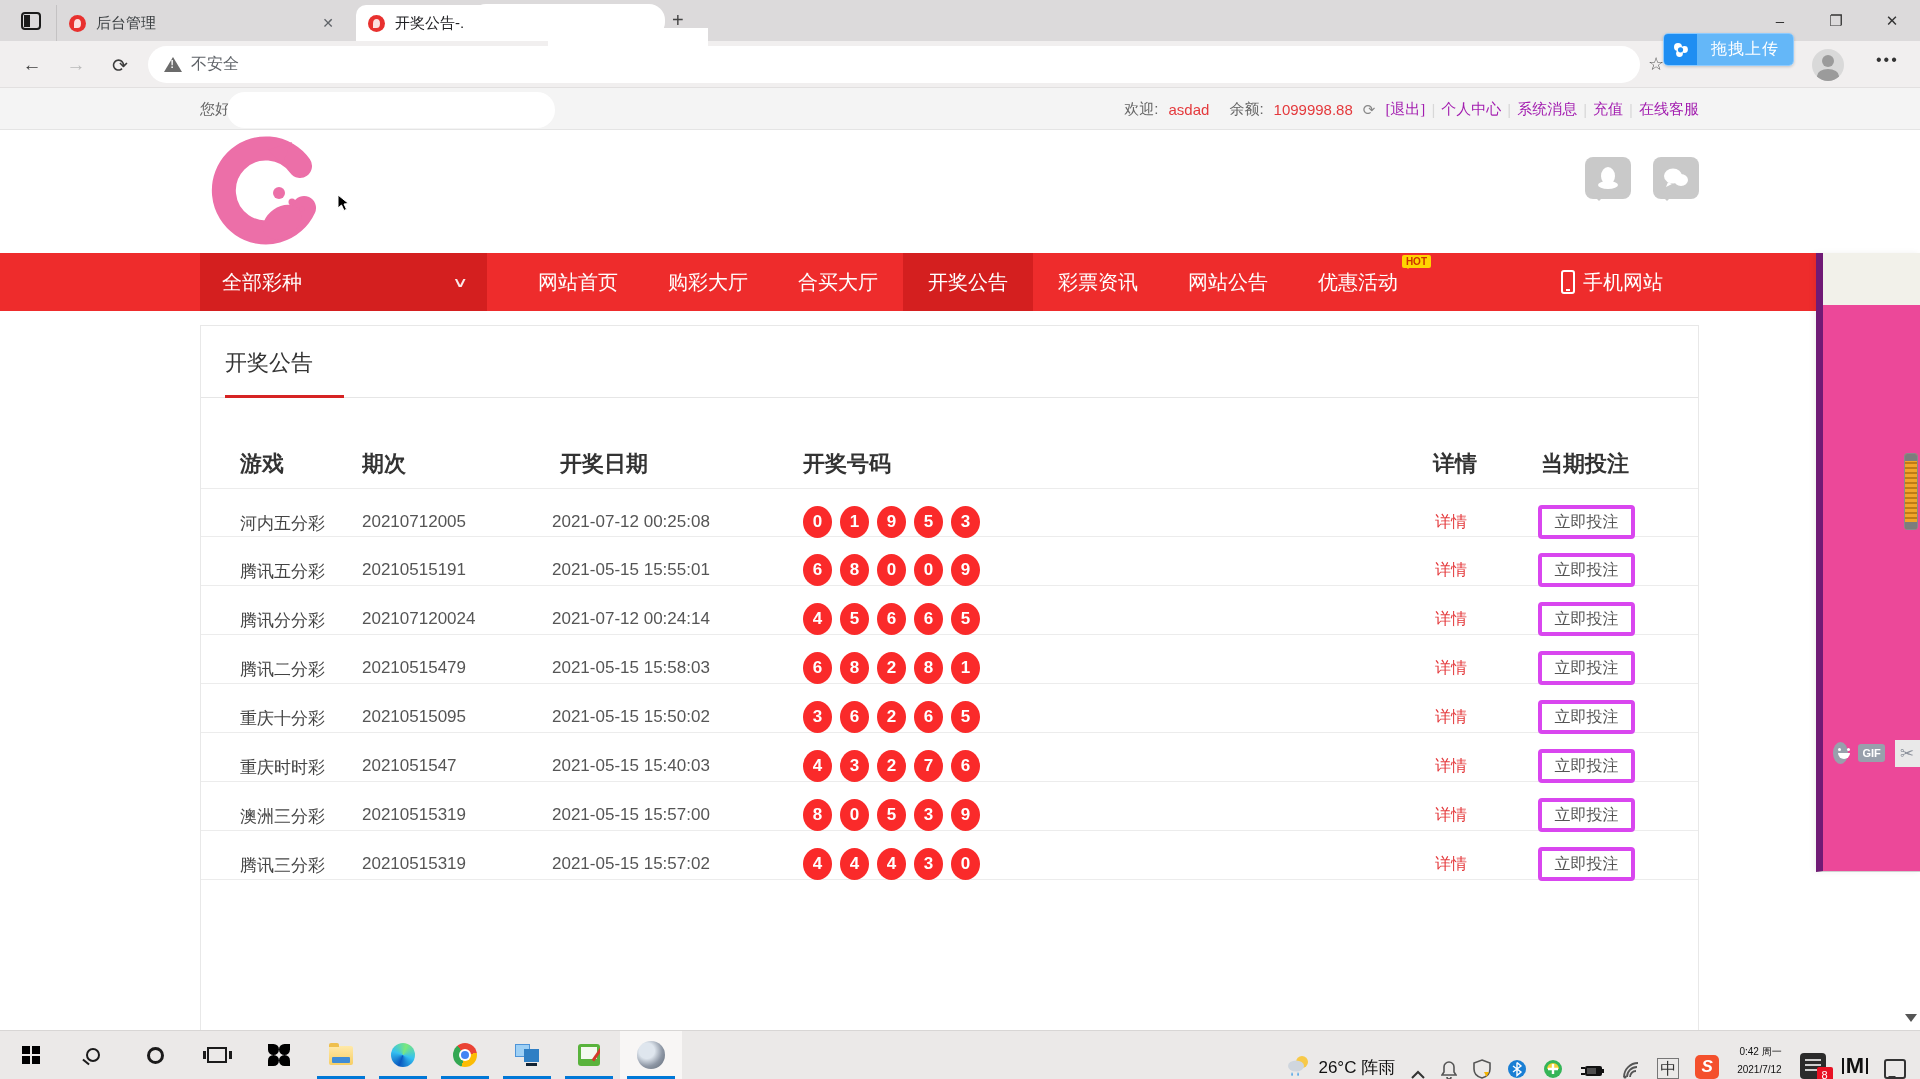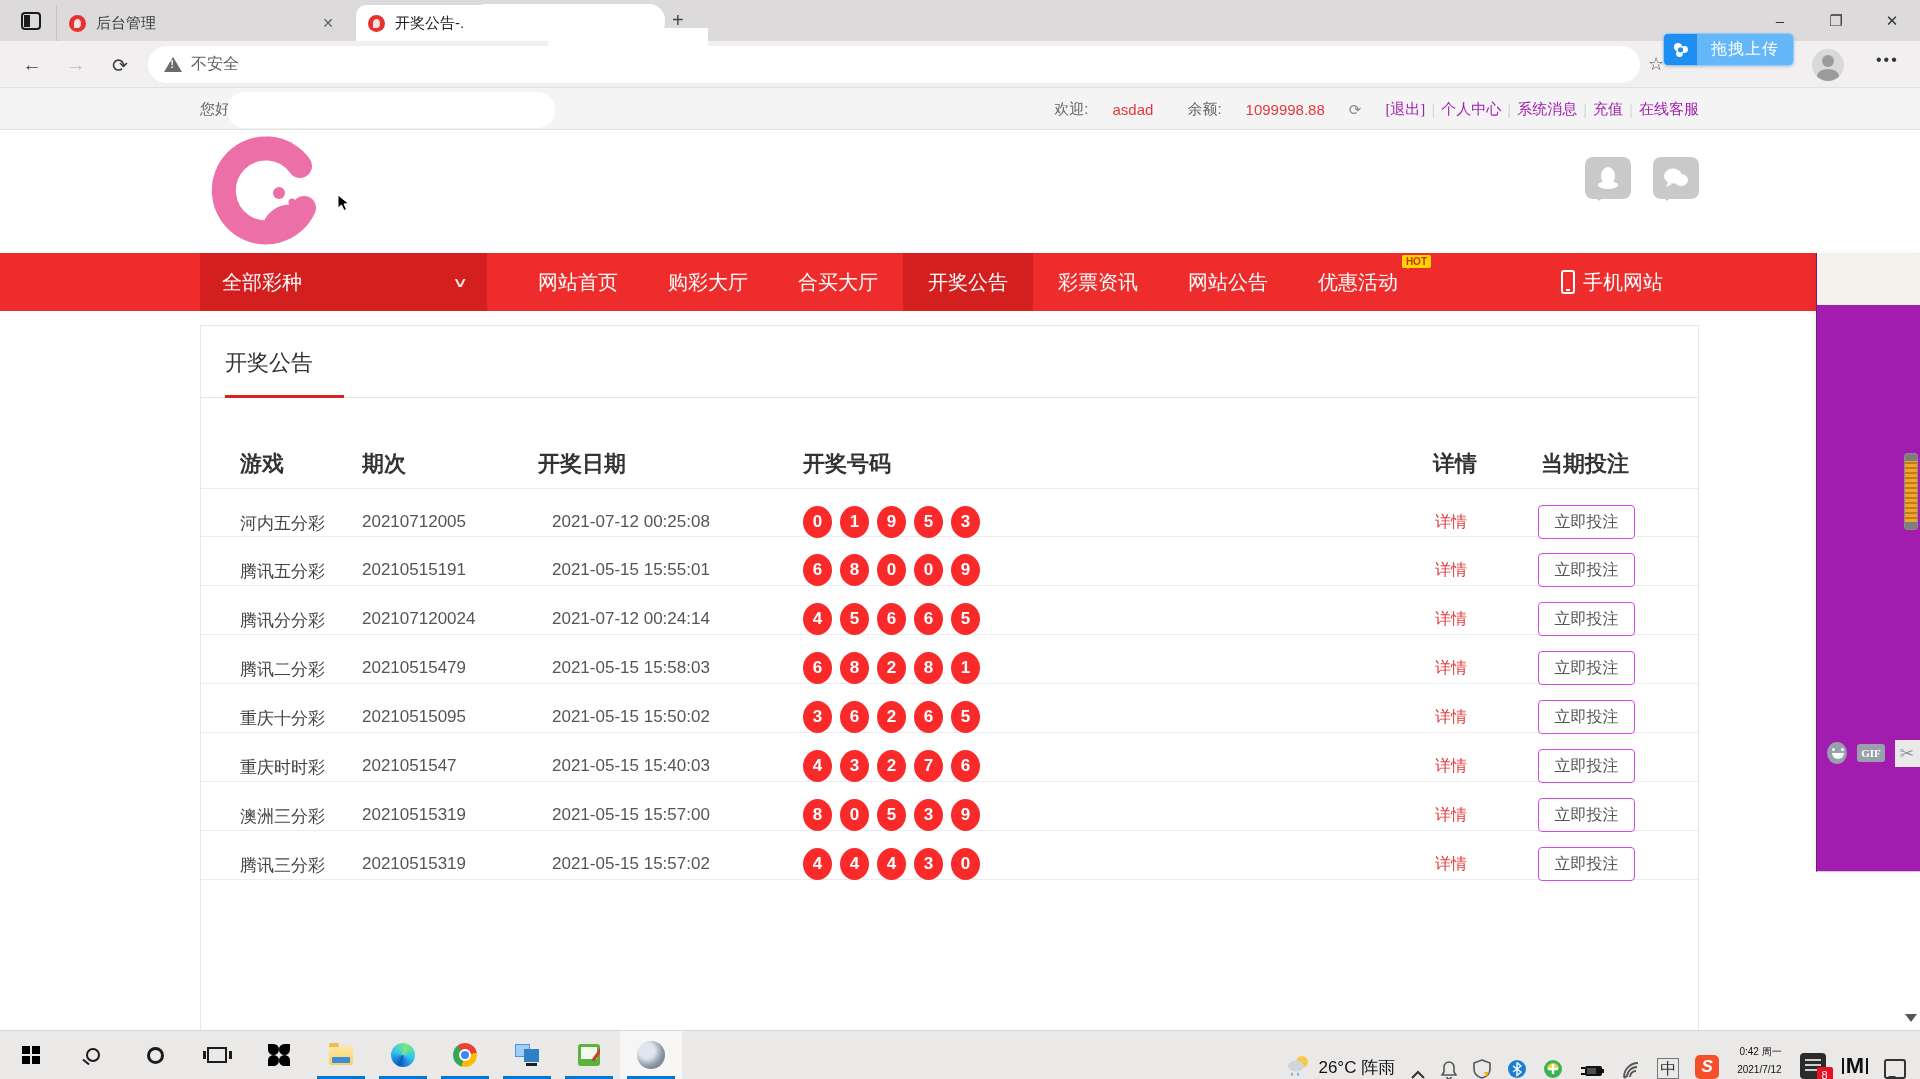--- a/index.html
+++ b/index.html
@@ -36,21 +36,21 @@
 
   
   .censor { position:absolute; background:#fff; z-index:25; }
   #censor-tab { left:470px; top:4px; width:195px; height:34px; border-radius:16px; }
   #censor-toolbar { left:548px; top:28px; width:160px; height:46px; border-radius:0 0 16px 16px; }
   #censor-userbar { left:227px; top:92px; width:328px; height:36px; border-radius:18px; z-index:6; }
 
   
   #userbar { position:absolute; left:0; top:88px; width:1920px; height:42px; background:#f4f4f4; border-bottom:1px solid #e4e4e4; font-size:15px; color:#666; }
   #userbar .hello { position:absolute; left:200px; top:12px; }
-  #userbar .right { position:absolute; right:221px; top:12px; display:flex; align-items:center; gap:24px; white-space:nowrap; }
+  #userbar .right { position:absolute; right:221px; top:12px; display:flex; align-items:center; gap:10px; white-space:nowrap; }
   .red-text { color:#e4393c; }
   .sep { color:#d8d8d8; padding:0 6px; }
   .refresh-ico { color:#888; font-size:15px; }
   .ub-link { color:#a21caf;font-family:Liberation Serif, serif; }
 
   
   #logo-section { position:absolute; left:0; top:130px; width:1920px; height:123px; background:#fff; }
   
   .sns { position:absolute; top:27px; width:46px; height:42px; background:#c9c9c9; border-radius:8px; display:flex; align-items:center; justify-content:center; }
   .sns:after { content:""; position:absolute; left:8px; bottom:-8px; border:6px solid transparent; border-top-color:#c9c9c9; }
@@ -69,35 +69,35 @@
   .phone-ico { width:14px; height:24px; border:2px solid #fff; border-radius:3px; position:relative; }
   .phone-ico:after { content:""; position:absolute; left:3px; bottom:1px; width:4px; height:2px; background:#fff; }
 
   
   #card { position:absolute; left:200px; top:325px; width:1499px; height:705px; background:#fff; border:1px solid #e8e8e8; border-bottom:none; }
   #card-title { position:absolute; left:24px; top:22px; font-size:22px; color:#333; }
   #card-title-underline { position:absolute; left:24px; top:69px; width:119px; height:3px; background:#d62323; z-index:2; }
   #card-divider { position:absolute; left:0; top:71px; width:100%; height:1px; background:#e6e6e6; }
   #thead { position:absolute; left:0; top:105px; width:100%; height:57px; font-size:22px; font-weight:bold; color:#333; }
   .hc { position:absolute; top:18px; }
-  .hc0{left:39px;} .hc1{left:161px;} .hc2{left:337px;font-family:Liberation Mono, monospace;} .hc3{left:602px;} .hc4{left:1232px;} .hc5{left:1340px;}
+  .hc0{left:39px;} .hc1{left:161px;} .hc2{left:359px;font-family:Liberation Mono, monospace;} .hc3{left:602px;} .hc4{left:1232px;} .hc5{left:1340px;}
   #tbody { position:absolute; left:0; top:162px; width:100%; }
   .t-row { position:relative; width:100%; height:49px; border-bottom:1px solid #ececec; font-size:17px; color:#555; }
   .t-row:first-child { border-top:1px solid #ececec; }
   .cell { position:absolute; top:23px; }
   .c-game { left:39px; color:#444; }
   .c-issue { left:161px; }
   .c-date { left:351px; }
   .balls { position:absolute; left:602px; top:17px; display:flex; gap:8px; }
   .ball { width:29px; height:32px; border-radius:50%; background:#fa2a2a; color:#fff; font-size:17px; font-weight:bold; display:flex; align-items:center; justify-content:center; }
   .detail-link { position:absolute; left:1234px; top:23px; color:#e4393c; font-size:16px; text-decoration:none; }
-  .bet-btn { position:absolute; left:1337px; top:16px; width:97px; height:34px; background:#fff; border:1px solid #d946ef; border-radius:4px; color:#555; font-size:16px; font-family:inherit; }
-
-  
-  #chat-panel { position:absolute; left:1816px; top:253px; width:104px; height:619px; background:#a21caf; border-left:1px solid #701a75; border-bottom:1px solid #cfcfcf; box-shadow:-2px 0 6px rgba(0,0,0,.06); z-index:15;font-family:Liberation Serif, serif; }
+  .bet-btn { position:absolute; left:1337px; top:16px; width:97px; height:34px; background:#fff; border:4px solid #d946ef; border-radius:4px; color:#555; font-size:16px; font-family:inherit; }
+
+  
+  #chat-panel { position:absolute; left:1816px; top:253px; width:104px; height:619px; background:#ec4899; border-left:7px solid #701a75; border-bottom:1px solid #cfcfcf; box-shadow:-2px 0 6px rgba(0,0,0,.06); z-index:15; }
   #chat-head { position:absolute; left:0; top:0; width:100%; height:52px; background:#f2f1ea; }
   #chat-toolbar { position:absolute; left:0; top:482px; width:100%; height:36px; display:flex; align-items:center; gap:10px; padding-left:10px; }
   .smiley { width:22px; height:22px; border-radius:50%; background:#98a0ac; position:relative; }
   .smiley:before { content:""; position:absolute; left:5px; top:6px; width:3px; height:3px; border-radius:50%; background:#fff; box-shadow:9px 0 0 #fff; }
   .smiley:after { content:""; position:absolute; left:5px; top:11px; width:12px; height:6px; border-radius:0 0 10px 10px; background:#fff; }
   .gif-badge { background:#98a0ac; color:#fff; font-size:11px; font-weight:bold; padding:3px 4px; border-radius:3px; }
   .scissors { background:#e9e9e9; color:#8a909a; font-size:17px; padding:3px 6px 3px 5px; }
 
   
   #scrollbar { position:absolute; left:1903px; top:88px; width:17px; height:942px; z-index:20; }

